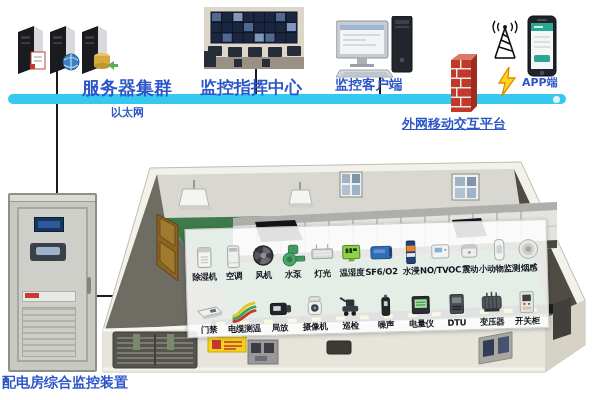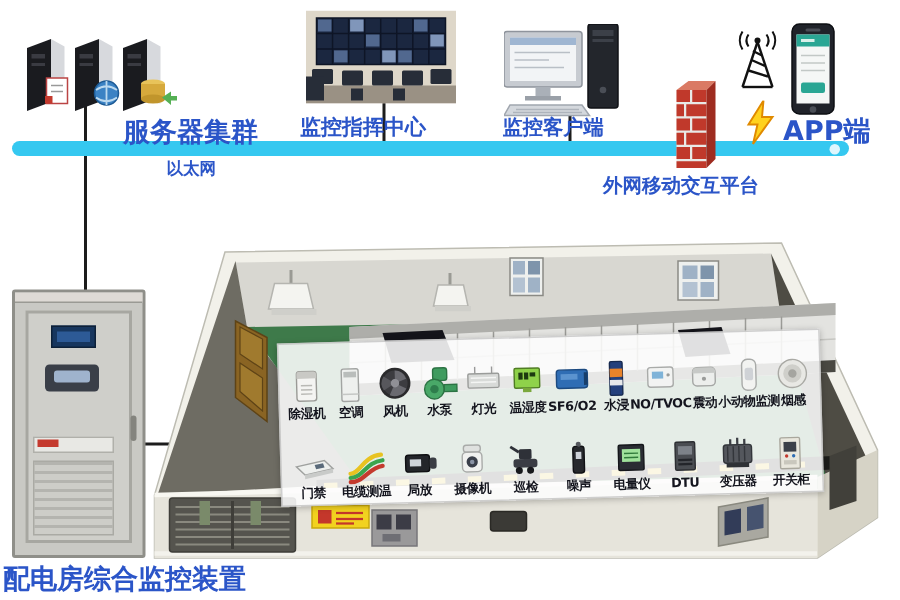--- a/index.html
+++ b/index.html
@@ -29,26 +29,26 @@
   
   #device-panel{left:186px;top:224px;width:360px;height:107px;background:rgba(253,253,253,0.88);
       border:1px solid rgba(170,170,170,0.55);box-shadow:0 1px 4px rgba(0,0,0,0.25);
       transform:rotate(-1.6deg);display:flex;flex-direction:column;z-index:5;}
   .dev-row{flex:1;display:flex;align-items:flex-end;padding:1px 3px;}
   .dev-cell{flex:1;display:flex;flex-direction:column;align-items:center;justify-content:flex-end;min-width:0;}
   .dev-icon svg{width:30px;height:27px;display:block;}
   .dev-label{font-size:8.5px;font-weight:bold;color:#14151e;white-space:nowrap;line-height:11px;letter-spacing:-0.3px;}
   
   #lbl-servers{left:34px;top:76px;font-size:18px;margin-left:48px;}
-  #lbl-command{left:200px;top:76px;font-size:14px;}
+  #lbl-command{left:200px;top:76px;font-size:17px;}
   #lbl-client{left:335px;top:76px;font-size:13.5px;font-family:Liberation Serif, serif;}
-  #lbl-app{left:522px;top:75px;font-size:18px;}
+  #lbl-app{left:522px;top:75px;font-size:11px;}
   #lbl-ethernet{left:111px;top:105px;font-size:11px;}
-  #lbl-platform{left:402px;top:115px;font-size:13px;}
-  #lbl-cabinet{left:2px;top:374px;font-size:18px;}
+  #lbl-platform{left:402px;top:115px;font-size:13px;text-decoration:underline;}
+  #lbl-cabinet{left:2px;top:374px;font-size:14px;}
   #lbl-room{left:351px;top:341px;font-size:17px;letter-spacing:6px;z-index:6;}
 </style>
 </head>
 <body>
 
 <div id="canvas">
 
   <div class="vline" style="left:56px;top:62px;height:132px;"></div>
   <div class="vline" style="left:255px;top:64px;height:32px;"></div>
   <div class="vline" style="left:379px;top:74px;height:22px;"></div>

